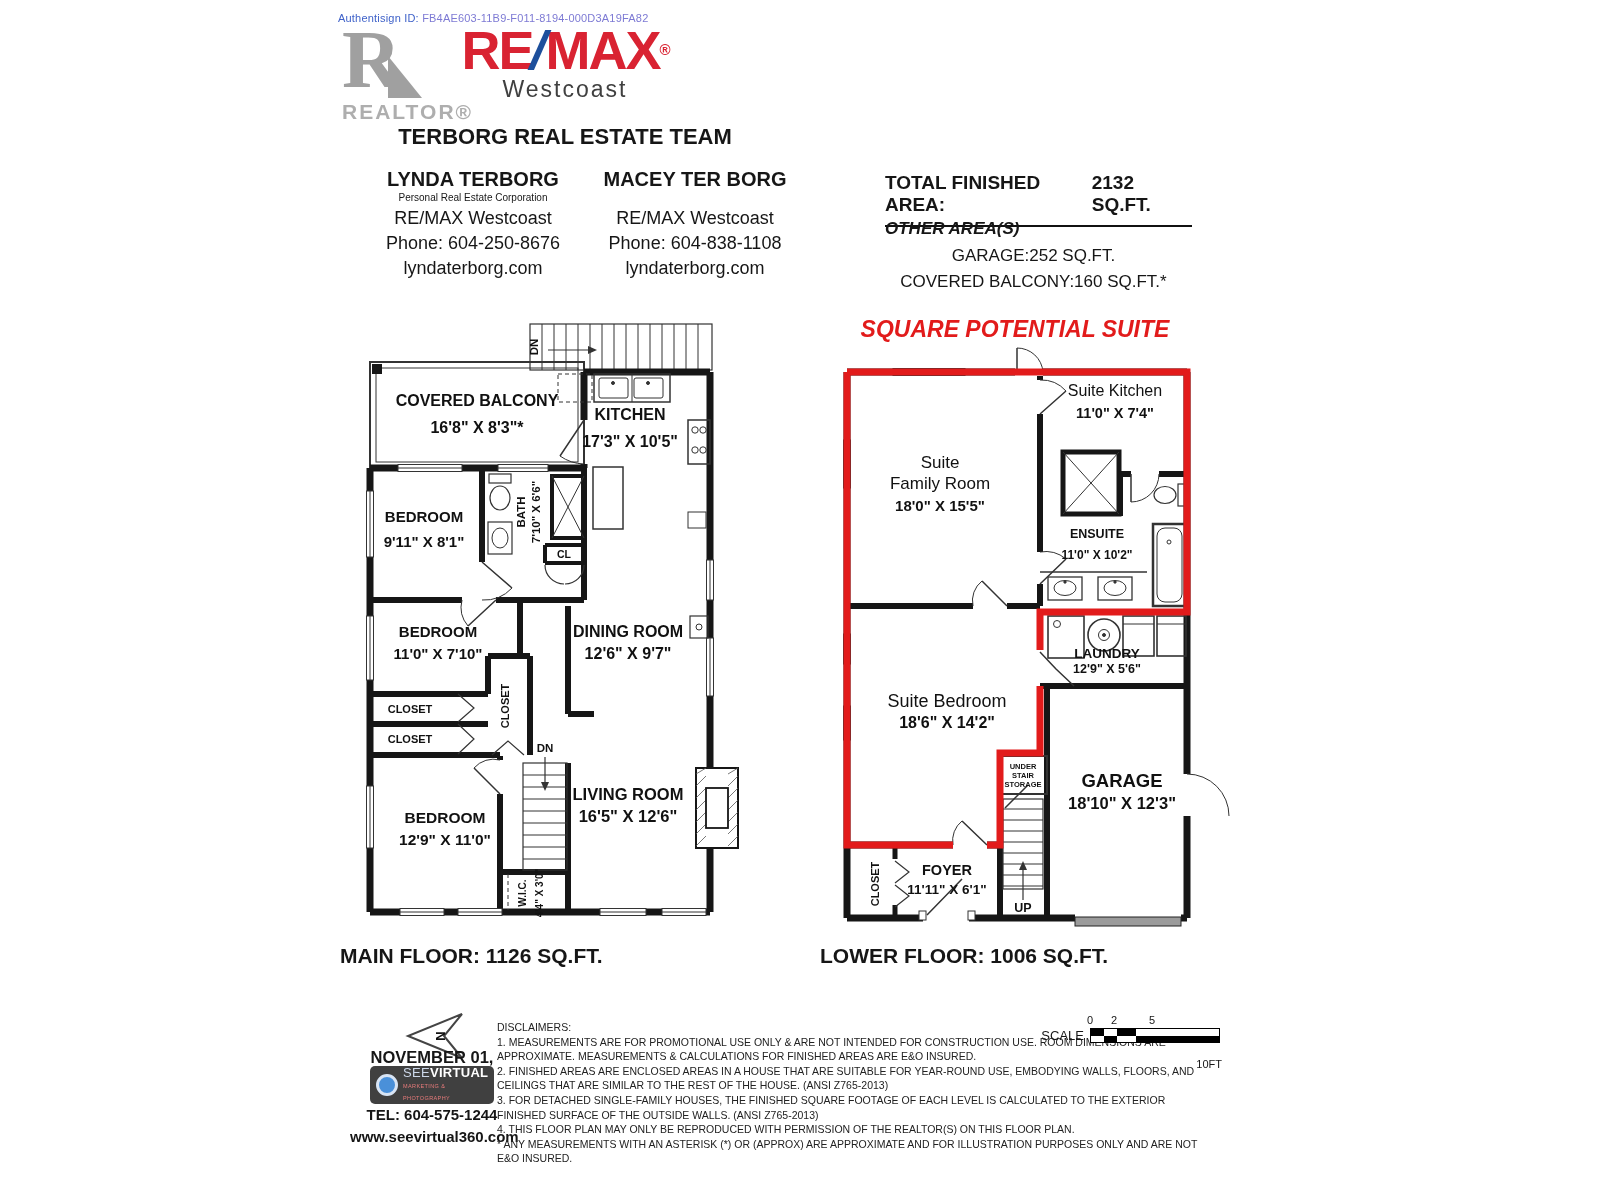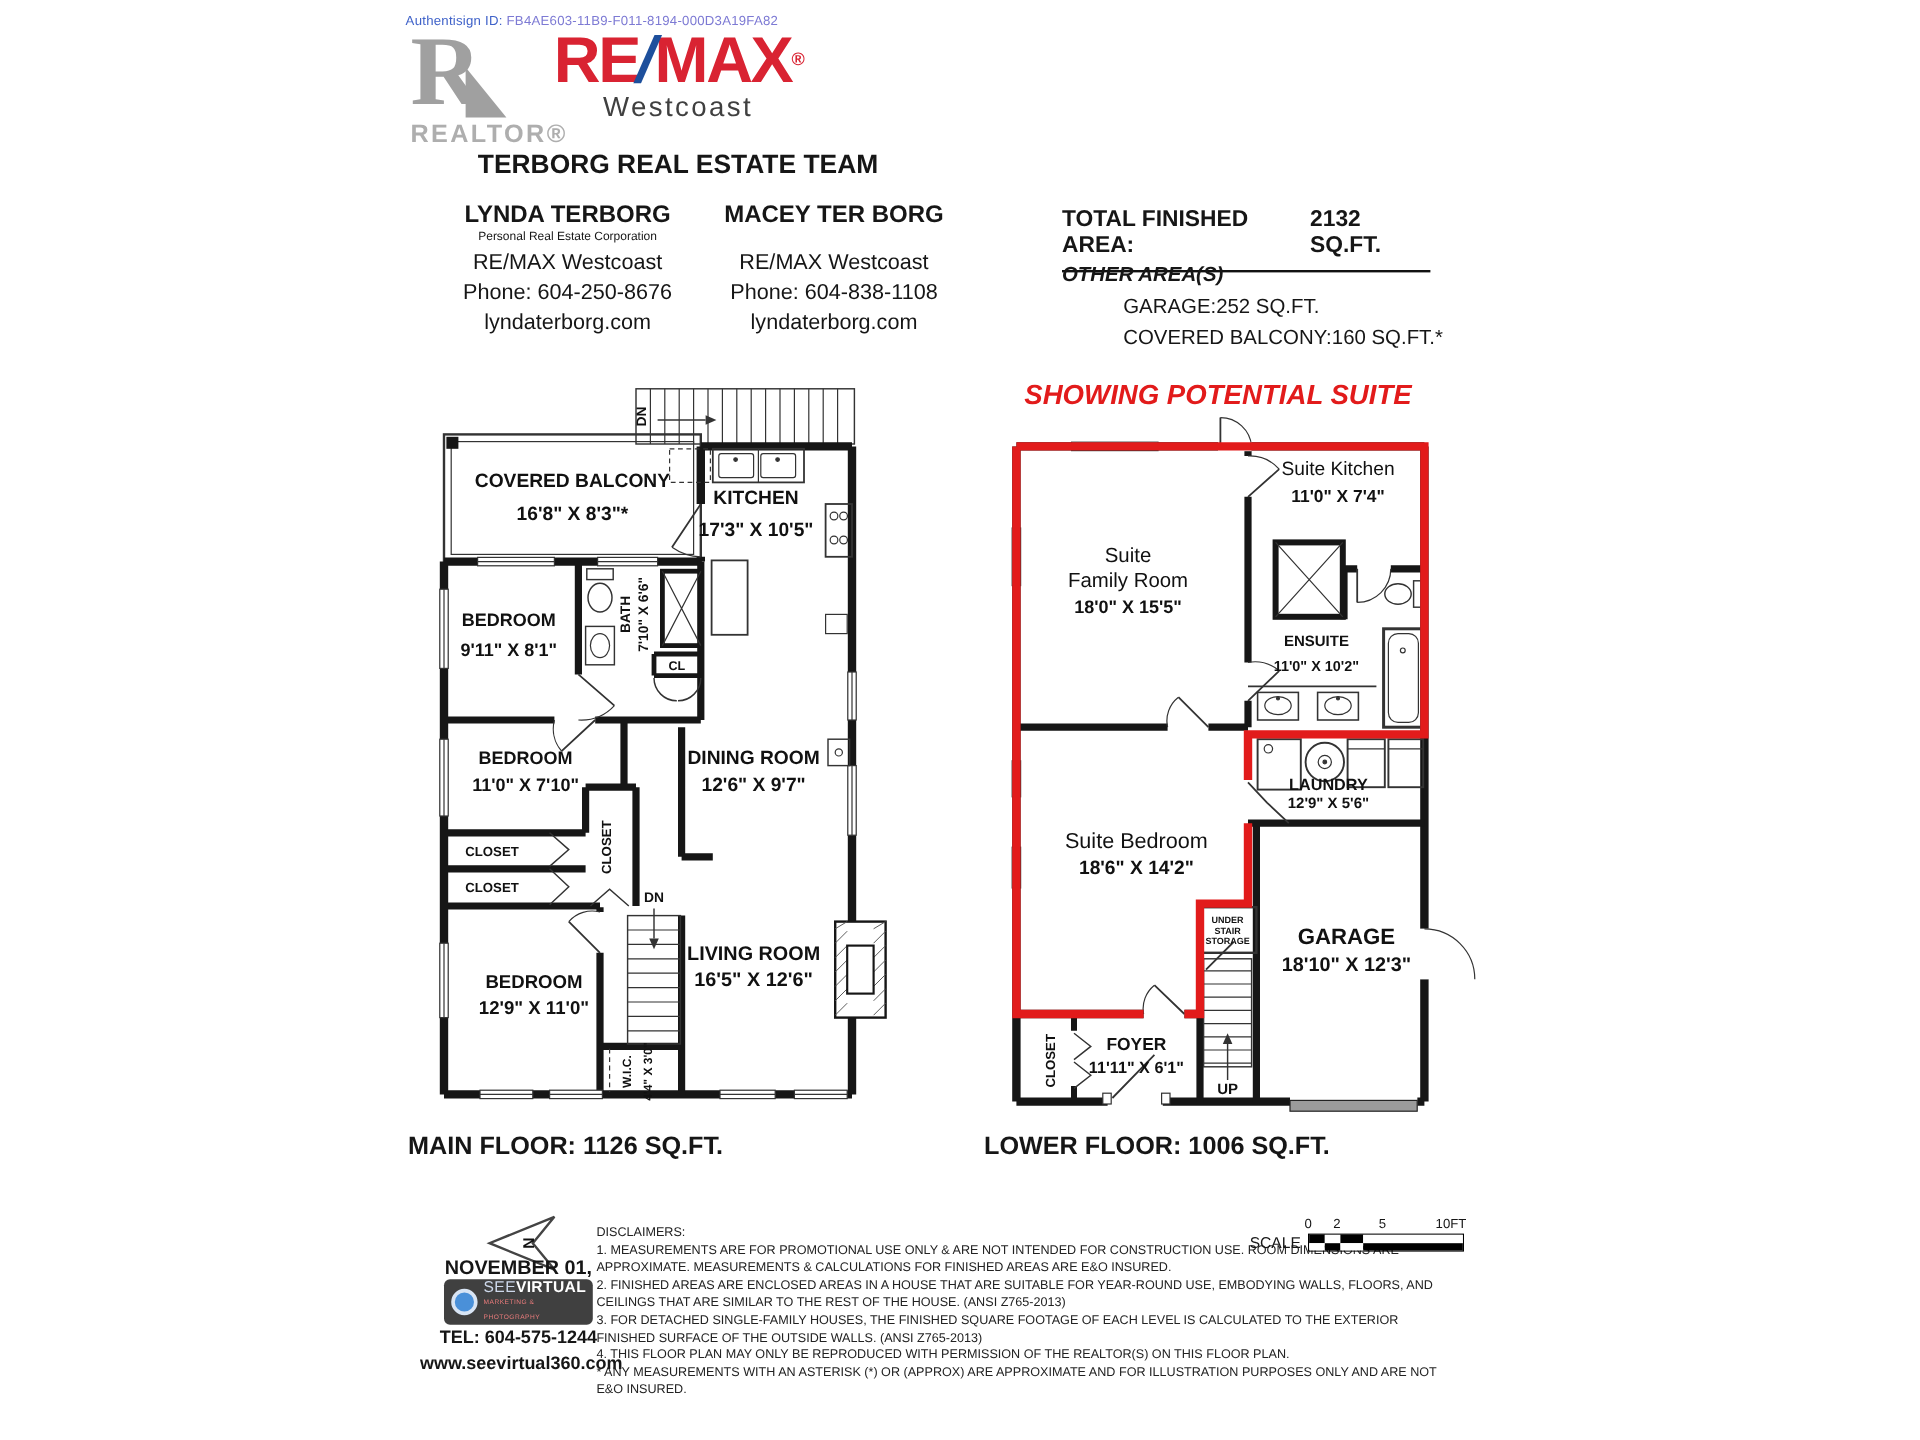--- a/index.html
+++ b/index.html
@@ -23,21 +23,21 @@
   .team{left:340px;top:124px;width:450px;text-align:center;font-size:22px;font-weight:800;}
   .agent{width:230px;text-align:center;top:168px;}
   .agent1{left:358px;} .agent2{left:580px;}
   .agent-name{font-size:20px;font-weight:800;}
   .agent-sub{font-size:10px;min-height:14px;margin-top:1px;}
   .agent-line{font-size:18px;line-height:25px;}
   .address{left:940px;top:58px;width:248px;text-align:right;font-size:25px;font-weight:800;line-height:34px;}
   .totalrow{left:885px;top:172px;width:307px;display:flex;justify-content:space-between;
             font-size:19px;font-weight:800;border-bottom:2.5px solid #111;padding-bottom:9px;}
   .otherlabel{left:885px;top:219px;font-size:17px;font-style:italic;font-weight:600;}
-  .arearow{left:936px;width:297px;display:flex;justify-content:flex-start;font-size:17px;}
+  .arearow{left:885px;width:297px;display:flex;justify-content:center;font-size:17px;}
   .arearow1{top:246px;} .arearow2{top:272px;}
   .banner{left:835px;top:316px;width:360px;text-align:center;font-size:23px;font-weight:800;
           font-style:italic;color:#e21b1b;}
   .caption{top:944px;text-align:left;font-size:21px;font-weight:800;width:400px;}
   .cap-main{left:340px;} .cap-lower{left:820px;}
   
   .fdate{left:350px;top:1048px;width:164px;text-align:center;font-size:16.5px;font-weight:800;}
   .sv-logo{left:370px;top:1066px;width:124px;height:38px;background:#404040;border-radius:5px;
            display:flex;align-items:center;padding:0 6px;box-sizing:border-box;}
   .sv-swirl{width:16px;height:16px;border-radius:50%;background:#4a90d9;border:3px solid #d8e4f4;
@@ -46,21 +46,21 @@
   .sv-brand{font-size:13px;letter-spacing:.3px;}
   .sv-see{color:#cdd8ea;font-weight:400;} .sv-virtual{color:#fff;font-weight:800;}
   .sv-tag{font-size:5.5px;color:#e87b7b;letter-spacing:.4px;margin-top:1px;}
   .ftel{left:350px;top:1106px;width:164px;text-align:center;font-size:15px;font-weight:700;}
   .fweb{left:350px;top:1128px;width:164px;text-align:center;font-size:15px;font-weight:700;}
   .disc{left:497px;top:1020px;width:708px;font-size:10.5px;line-height:14.6px;color:#222;}
   .disc p{margin:0;}
   .scale{left:1040px;top:1014px;}
   .scale-ticks{position:relative;margin-left:50px;width:128px;height:14px;font-size:11px;}
   .scale-ticks span{position:absolute;top:0;}
-  .t0{left:-3px;} .t2{left:21px;} .t5{left:59px;} .t10{right:-4px;}
+  .t0{left:-3px;} .t2{left:21px;} .t5{left:59px;} .t10{right:-4px;margin-top:44px;}
   .scale-row{display:flex;align-items:center;}
   .scale-word{font-size:13px;margin-right:6px;width:44px;text-align:right;}
   .scale-bar{width:128px;height:13px;border:1.5px solid #000;box-sizing:content-box;}
   .sb-row{display:flex;height:6.5px;}
   .sb-row div{height:100%;}
   .c1{width:12.8px;} .c2{width:12.8px;} .c3{width:19.2px;} .c4{width:19.2px;} .c5{width:64px;}
   .blk{background:#000;} .wht{background:#fff;}
   svg text{font-family:"Liberation Sans",sans-serif;fill:#111;}
   .rn{font-weight:700;} .rlight{font-weight:400;}
 </style>
@@ -114,21 +114,21 @@
   <div class="abs otherlabel">OTHER AREA(S)</div>
   <div class="abs arearow arearow1">
     <span>GARAGE:</span>
     <span>252 SQ.FT.</span>
   </div>
   <div class="abs arearow arearow2">
     <span>COVERED BALCONY:</span>
     <span>160 SQ.FT.*</span>
   </div>
 
-  <div class="abs banner">SHOWING POTENTIAL SUITE</div>
+  <div class="abs banner">SQUARE POTENTIAL SUITE</div>
 
   <svg class="abs" style="left:362px;top:316px;" width="400" height="616" viewBox="0 0 400 616">
 
     <g fill="none" stroke="#333">
       <rect x="8" y="46" width="214" height="106" stroke-width="2"></rect>
       <rect x="14" y="52" width="202" height="94" stroke-width="1"></rect>
       <rect x="10" y="48" width="10" height="10" fill="#161616" stroke="none"></rect>
     </g>
 
     <g stroke="#333" fill="none">

